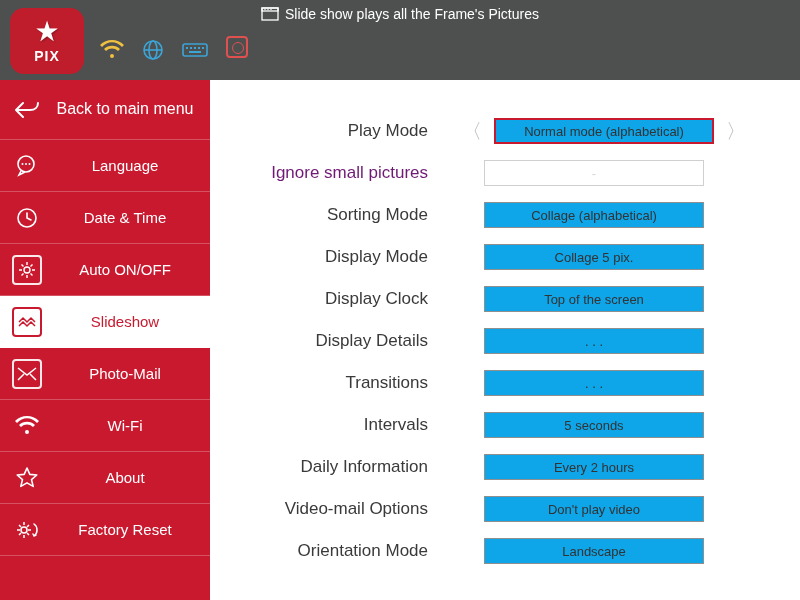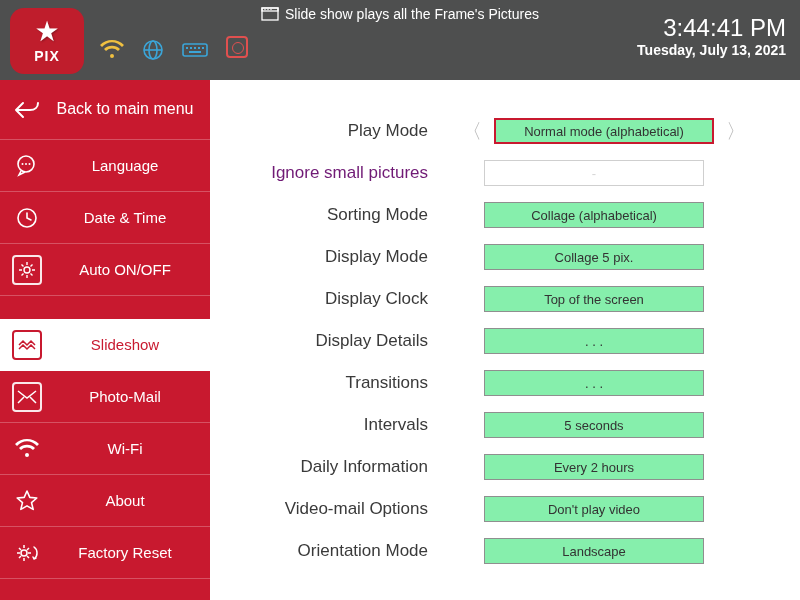--- a/index.html
+++ b/index.html
@@ -18,30 +18,30 @@
   .globe-blue, .kb-blue { color:#3ba5d8; }
   .disk-red { color:#e0504f; display:inline-block; width:22px; height:22px; border:2px solid #e0504f; border-radius:4px; position:relative;}
   .disk-red::after{content:"";position:absolute;left:4px;top:4px;width:10px;height:10px;border:1.5px solid #e0504f;border-radius:50%;}
   .body { display:flex; height:520px; width:800px; }
   .sidebar { width:210px; background:#c8192f; color:#fff; display:flex; flex-direction:column; }
   .side-item { display:flex; align-items:center; gap:10px; height:52px; padding:0 12px; border-bottom:1px solid rgba(255,255,255,.25); font-size:15px; cursor:pointer; }
   .side-item .icon { width:30px; height:30px; display:flex; align-items:center; justify-content:center; flex:0 0 30px;}
   .side-item .label { flex:1; text-align:center; }
   .side-item.back { height:60px; }
   .side-item.back .label { font-size:16px; line-height:1.15; }
-  .side-item.active { background:#fff; color:#c8192f;margin-top:23px; }
+  .side-item.active { background:#fff; color:#c8192f; }
   .side-item.boxed .icon { border:2px solid rgba(255,255,255,.9); border-radius:4px; }
   .side-item.active.boxed .icon { border-color:#c8192f; }
   .content { flex:1; padding:30px 28px 10px 10px; }
   .row { display:flex; align-items:center; height:42px;gap:20px; }
   .row .lbl { width:220px; text-align:right; font-size:17px; color:#3a3a3a; padding-right:12px;}
   .row.disabled .lbl { color:#701a75; }
   .row .selector { display:flex; align-items:center; gap:10px; }
   .chev { font-size:20px; color:#b9b9b9; cursor:pointer; user-select:none; padding:0 2px;}
-  .valuebox { width:220px; height:26px; border:1px solid #8f8f8f; display:flex; align-items:center; justify-content:center; font-size:13px; color:#333; cursor:pointer; background:#86efac;}
+  .valuebox { width:220px; height:26px; border:1px solid #8f8f8f; display:flex; align-items:center; justify-content:center; font-size:13px; color:#333; cursor:pointer; background:#0ea5e9;}
   .row.disabled .valuebox { color:#d6d6d6; border-color:#cfcfcf; background:#fff;}
   .row.highlight .valuebox { border:2px solid #c8192f; }
   .spacer-chev { width:14px; }
   svg { display:block; }
 </style>
 </head>
 <body>
 
 <div class="topbar">
   <div class="logo-box">
@@ -77,24 +77,20 @@
   <div class="title">
     <svg width="18" height="14" viewBox="0 0 18 14">
         <rect x="1" y="1" width="16" height="12" fill="none" stroke="#fff" stroke-width="1.3"></rect>
         <rect x="1" y="1" width="16" height="3" fill="none" stroke="#fff" stroke-width="1.3"></rect>
         <circle cx="4" cy="2.5" r=".7" fill="#fff"></circle>
         <circle cx="7" cy="2.5" r=".7" fill="#fff"></circle>
         <circle cx="10" cy="2.5" r=".7" fill="#fff"></circle>
       </svg>
     <span>Slide show plays  all the Frame's Pictures</span>
   </div>
-  <div class="clock">
-    <div class="time">3:44:41 PM</div>
-    <div class="date">Tuesday, July 13, 2021</div>
-  </div>
 </div>
 
 <div class="body">
   <div class="sidebar">
     <div class="side-item back">
       <span class="icon">
         <svg width="28" height="18" viewBox="0 0 28 18">
             <path d="M10 2L3 9l7 7M3 9h14c5 0 8-3 8-7" fill="none" stroke="#fff" stroke-width="2" stroke-linecap="round" stroke-linejoin="round"></path>
           </svg>
       </span>

